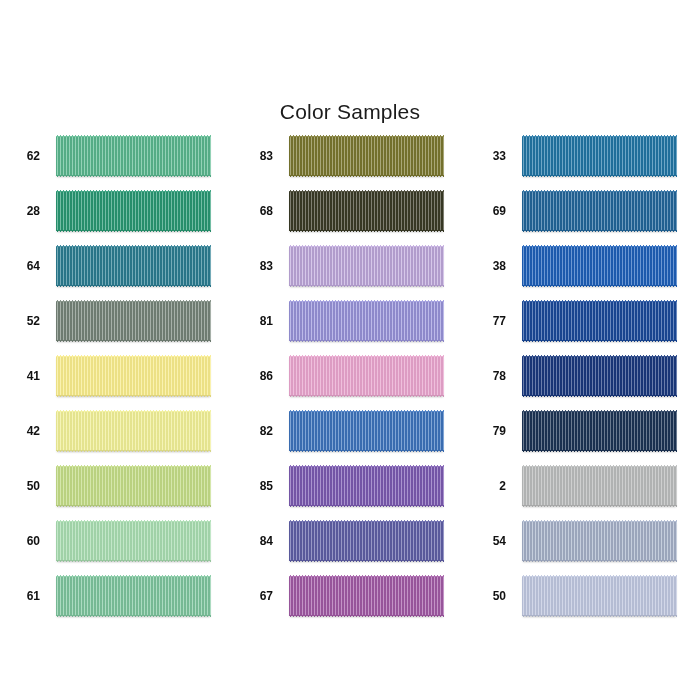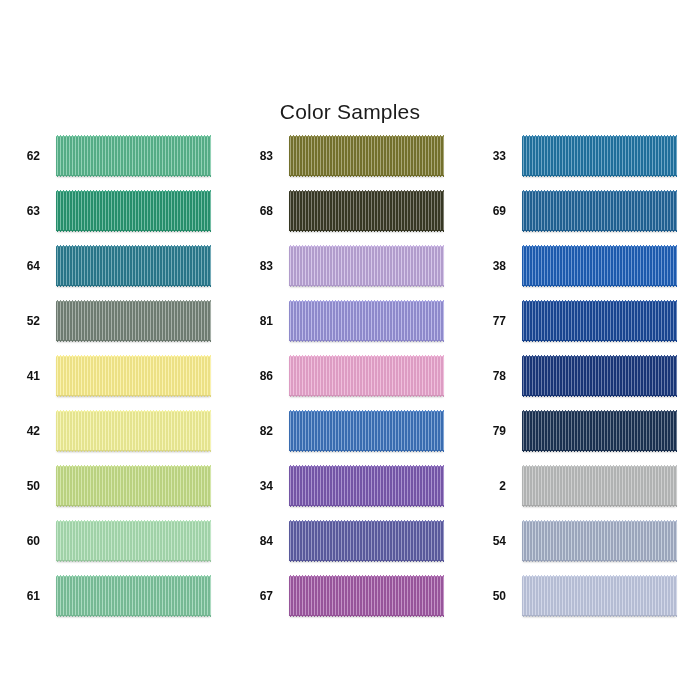--- a/index.html
+++ b/index.html
@@ -110,21 +110,21 @@
     <div class="swatch-column">
       <div class="swatch-row">
         <div class="swatch-label">62</div>
         <div class="swatch-wrap">
           <div class="ribbon" style="background-color: rgb(92, 187, 145); background-image: repeating-linear-gradient(90deg, rgb(72, 146, 113) 0px, rgb(92, 187, 145) 0.8px, rgb(147, 210, 182) 1.5px, rgb(92, 187, 145) 2.2px, rgb(72, 146, 113) 3px), repeating-linear-gradient(0deg, rgba(108, 194, 156, 0.55) 0px, rgba(0, 0, 0, 0) 1px, rgba(0, 0, 0, 0) 3px, rgba(83, 168, 131, 0.4) 4px), linear-gradient(rgba(118, 198, 163, 0.55) 0%, rgba(255, 255, 255, 0) 28%, rgba(0, 0, 0, 0) 72%, rgba(79, 161, 125, 0.45) 100%);"></div>
           <div class="scallop top" style="background-image: radial-gradient(circle at 50% 100%, rgb(112, 195, 158) 0px, rgb(112, 195, 158) 1.5px, rgba(255, 255, 255, 0) 1.6px);"></div>
           <div class="scallop bottom" style="background-image: radial-gradient(circle at 50% 0%, rgb(83, 168, 131) 0px, rgb(83, 168, 131) 1.5px, rgba(255, 255, 255, 0) 1.6px);"></div>
         </div>
       </div>
       <div class="swatch-row">
-        <div class="swatch-label">63</div>
+        <div class="swatch-label">28</div>
         <div class="swatch-wrap">
           <div class="ribbon" style="background-color: rgb(42, 155, 117); background-image: repeating-linear-gradient(90deg, rgb(33, 121, 91) 0px, rgb(42, 155, 117) 0.8px, rgb(114, 189, 164) 1.5px, rgb(42, 155, 117) 2.2px, rgb(33, 121, 91) 3px), repeating-linear-gradient(0deg, rgba(63, 165, 131, 0.55) 0px, rgba(0, 0, 0, 0) 1px, rgba(0, 0, 0, 0) 3px, rgba(38, 140, 105, 0.4) 4px), linear-gradient(rgba(76, 171, 139, 0.55) 0%, rgba(255, 255, 255, 0) 28%, rgba(0, 0, 0, 0) 72%, rgba(36, 133, 101, 0.45) 100%);"></div>
           <div class="scallop top" style="background-image: radial-gradient(circle at 50% 100%, rgb(68, 167, 134) 0px, rgb(68, 167, 134) 1.5px, rgba(255, 255, 255, 0) 1.6px);"></div>
           <div class="scallop bottom" style="background-image: radial-gradient(circle at 50% 0%, rgb(38, 140, 105) 0px, rgb(38, 140, 105) 1.5px, rgba(255, 255, 255, 0) 1.6px);"></div>
         </div>
       </div>
       <div class="swatch-row">
         <div class="swatch-label">64</div>
         <div class="swatch-wrap">
           <div class="ribbon" style="background-color: rgb(45, 127, 148); background-image: repeating-linear-gradient(90deg, rgb(35, 99, 115) 0px, rgb(45, 127, 148) 0.8px, rgb(116, 171, 184) 1.5px, rgb(45, 127, 148) 2.2px, rgb(35, 99, 115) 3px), repeating-linear-gradient(0deg, rgba(66, 140, 159, 0.55) 0px, rgba(0, 0, 0, 0) 1px, rgba(0, 0, 0, 0) 3px, rgba(41, 114, 133, 0.4) 4px), linear-gradient(rgba(79, 147, 165, 0.55) 0%, rgba(255, 255, 255, 0) 28%, rgba(0, 0, 0, 0) 72%, rgba(39, 109, 127, 0.45) 100%);"></div>
@@ -225,21 +225,21 @@
       </div>
       <div class="swatch-row">
         <div class="swatch-label">82</div>
         <div class="swatch-wrap">
           <div class="ribbon" style="background-color: rgb(63, 118, 192); background-image: repeating-linear-gradient(90deg, rgb(49, 92, 150) 0px, rgb(63, 118, 192) 0.8px, rgb(128, 165, 213) 1.5px, rgb(63, 118, 192) 2.2px, rgb(49, 92, 150) 3px), repeating-linear-gradient(0deg, rgba(82, 132, 198, 0.55) 0px, rgba(0, 0, 0, 0) 1px, rgba(0, 0, 0, 0) 3px, rgba(57, 106, 173, 0.4) 4px), linear-gradient(rgba(94, 140, 202, 0.55) 0%, rgba(255, 255, 255, 0) 28%, rgba(0, 0, 0, 0) 72%, rgba(54, 101, 165, 0.45) 100%);"></div>
           <div class="scallop top" style="background-image: radial-gradient(circle at 50% 100%, rgb(86, 134, 200) 0px, rgb(86, 134, 200) 1.5px, rgba(255, 255, 255, 0) 1.6px);"></div>
           <div class="scallop bottom" style="background-image: radial-gradient(circle at 50% 0%, rgb(57, 106, 173) 0px, rgb(57, 106, 173) 1.5px, rgba(255, 255, 255, 0) 1.6px);"></div>
         </div>
       </div>
       <div class="swatch-row">
-        <div class="swatch-label">34</div>
+        <div class="swatch-label">85</div>
         <div class="swatch-wrap">
           <div class="ribbon" style="background-color: rgb(126, 92, 180); background-image: repeating-linear-gradient(90deg, rgb(98, 72, 140) 0px, rgb(126, 92, 180) 0.8px, rgb(170, 147, 206) 1.5px, rgb(126, 92, 180) 2.2px, rgb(98, 72, 140) 3px), repeating-linear-gradient(0deg, rgba(139, 108, 188, 0.55) 0px, rgba(0, 0, 0, 0) 1px, rgba(0, 0, 0, 0) 3px, rgba(113, 83, 162, 0.4) 4px), linear-gradient(rgba(147, 118, 192, 0.55) 0%, rgba(255, 255, 255, 0) 28%, rgba(0, 0, 0, 0) 72%, rgba(108, 79, 155, 0.45) 100%);"></div>
           <div class="scallop top" style="background-image: radial-gradient(circle at 50% 100%, rgb(141, 112, 189) 0px, rgb(141, 112, 189) 1.5px, rgba(255, 255, 255, 0) 1.6px);"></div>
           <div class="scallop bottom" style="background-image: radial-gradient(circle at 50% 0%, rgb(113, 83, 162) 0px, rgb(113, 83, 162) 1.5px, rgba(255, 255, 255, 0) 1.6px);"></div>
         </div>
       </div>
       <div class="swatch-row">
         <div class="swatch-label">84</div>
         <div class="swatch-wrap">
           <div class="ribbon" style="background-color: rgb(97, 97, 169); background-image: repeating-linear-gradient(90deg, rgb(76, 76, 132) 0px, rgb(97, 97, 169) 0.8px, rgb(151, 151, 198) 1.5px, rgb(97, 97, 169) 2.2px, rgb(76, 76, 132) 3px), repeating-linear-gradient(0deg, rgba(113, 113, 178, 0.55) 0px, rgba(0, 0, 0, 0) 1px, rgba(0, 0, 0, 0) 3px, rgba(87, 87, 152, 0.4) 4px), linear-gradient(rgba(122, 122, 183, 0.55) 0%, rgba(255, 255, 255, 0) 28%, rgba(0, 0, 0, 0) 72%, rgba(83, 83, 145, 0.45) 100%);"></div>

